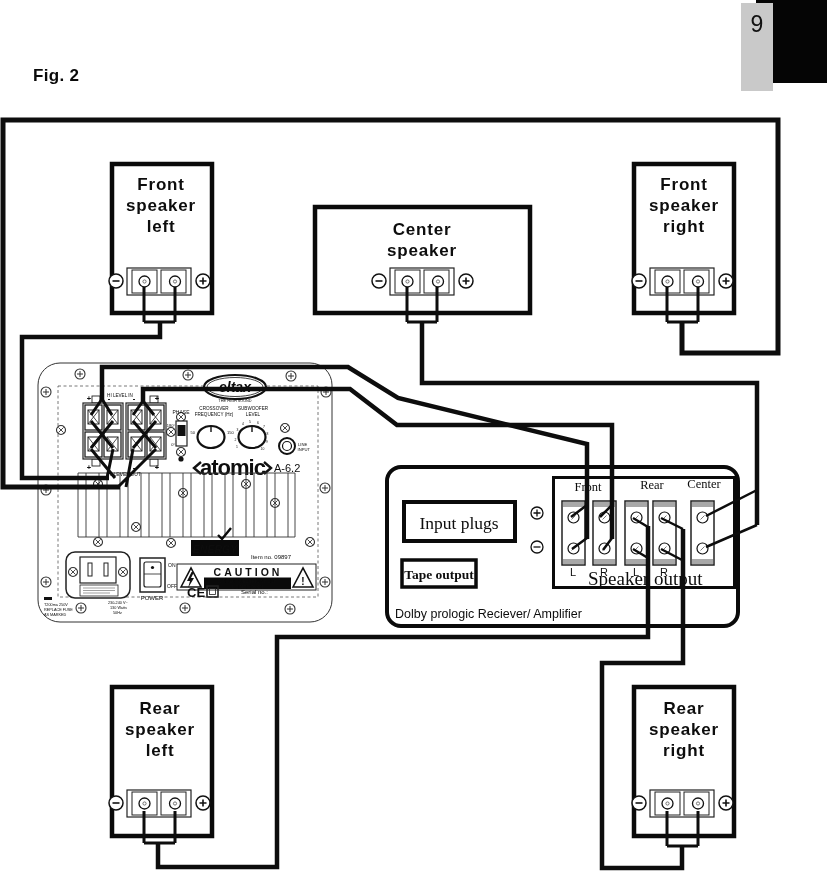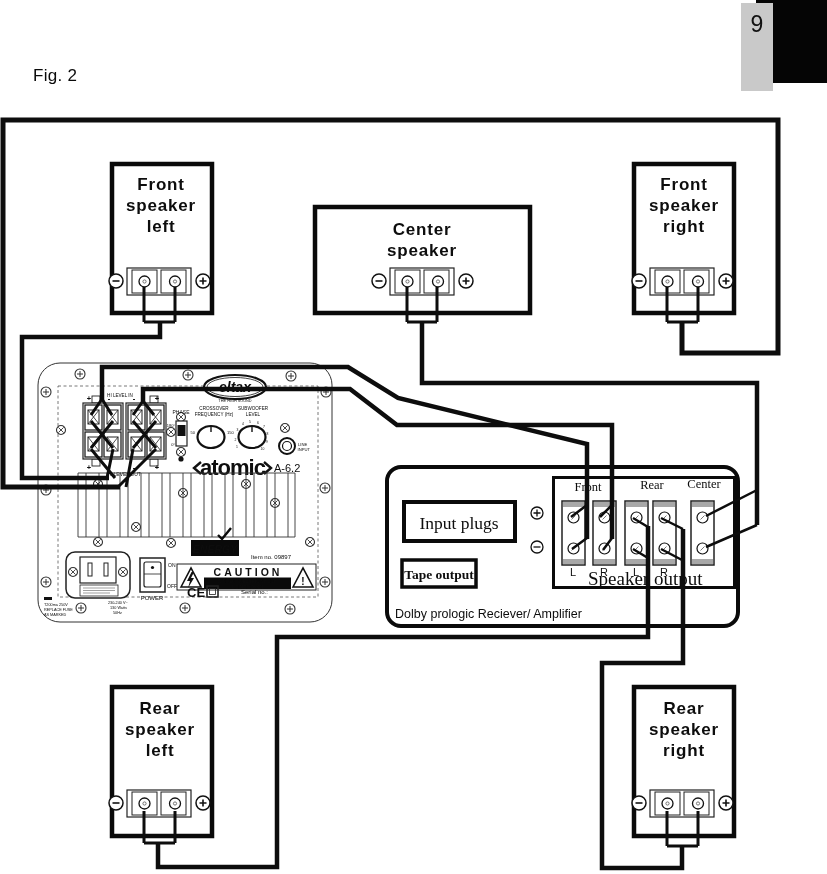--- a/index.html
+++ b/index.html
@@ -1,18 +1,18 @@
 <!DOCTYPE html>
 <html><head>
 <meta charset="utf-8">
 <style>
   html,body{margin:0;padding:0;background:#fff;}
   .canvas{position:relative;width:827px;height:874px;background:#ffffff;overflow:hidden;
           font-family:"Liberation Sans",sans-serif;}
-  .fig-label{position:absolute;left:33px;top:66px;font-size:17px;font-weight:normal;color:#0a0a0a;letter-spacing:.3px;}
+  .fig-label{position:absolute;left:33px;top:66px;font-size:17px;font-weight:bold;color:#0a0a0a;letter-spacing:.3px;}
   .page-black{position:absolute;left:756px;top:0;width:71px;height:83px;background:#050505;}
   .page-gray{position:absolute;left:741px;top:3px;width:32px;height:88px;background:#c9c9c9;}
   .page-num{position:absolute;left:0;top:8px;width:32px;text-align:center;font-size:23px;color:#111;}
   svg text{font-family:"Liberation Sans",sans-serif;fill:#0d0d0d;}
   svg text.serif{font-family:"Liberation Serif",serif;}
 </style>
 </head>
 <body>
 
 <div class="canvas">

